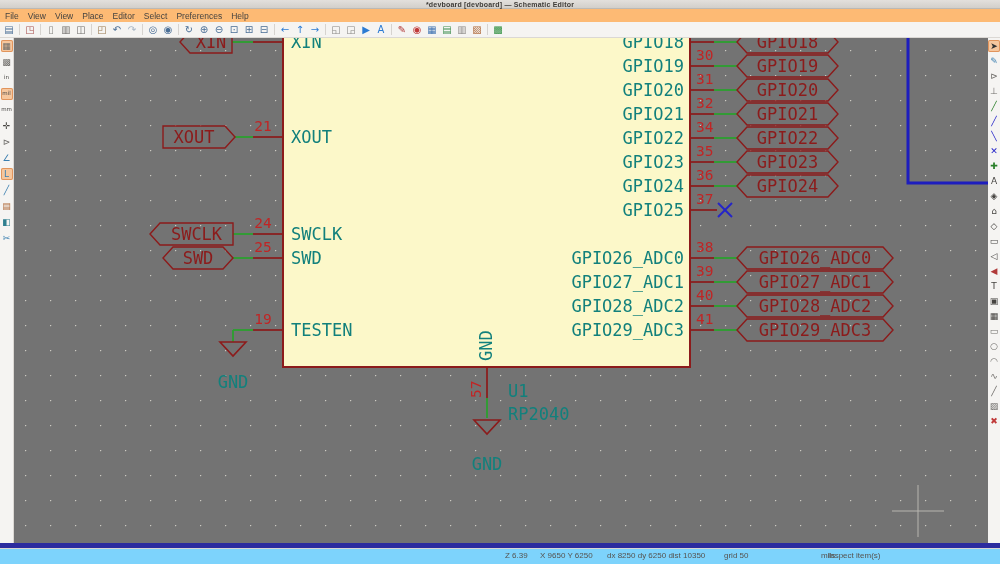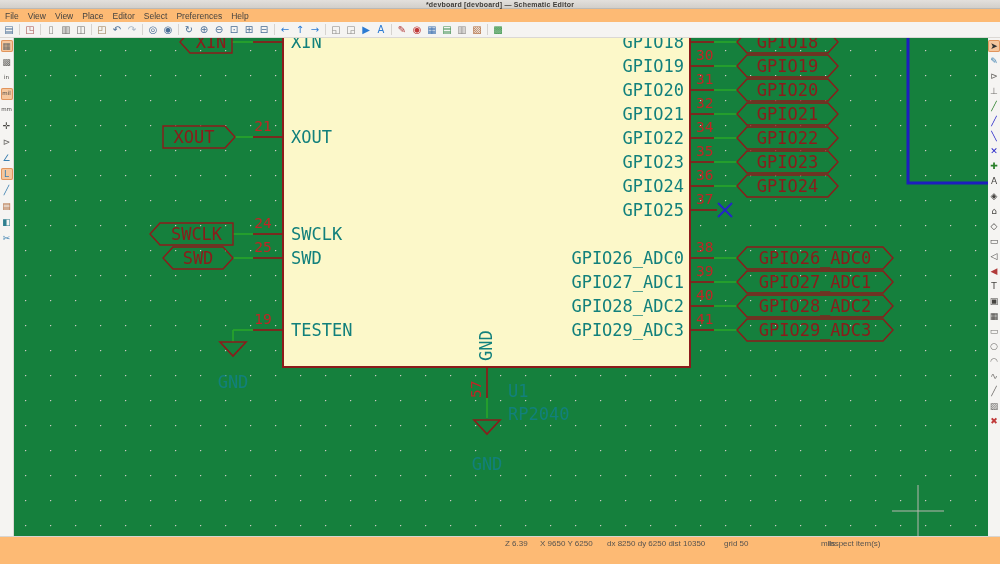--- a/index.html
+++ b/index.html
@@ -26,26 +26,26 @@
   .toolbar-left{position:absolute;top:38px;left:0;bottom:21px;width:14px;background:#f5f4f2;
     border-right:1px solid #dbd8d4;display:flex;flex-direction:column;align-items:center;
     padding-top:2px;gap:4px;font-family:"DejaVu Sans",sans-serif}
   .toolbar-right{position:absolute;top:38px;right:0;bottom:21px;width:13px;background:#f5f4f2;
     border-left:1px solid #dbd8d4;display:flex;flex-direction:column;align-items:center;
     padding-top:2px;gap:3px;font-family:"DejaVu Sans",sans-serif}
   .sico{width:12px;height:12px;display:inline-flex;align-items:center;justify-content:center;
     font-size:9px;border-radius:2px;cursor:default;line-height:1}
   .sel{background:#f6c79e;box-shadow:inset 0 0 0 1px #e1945c}
 
-  .canvas{position:absolute;left:14px;top:38px;width:974px;height:505px;background:#15803d}
+  .canvas{position:absolute;left:14px;top:38px;width:974px;height:505px;background:#737373}
   .canvas svg{display:block}
 
   .hscrollbar{position:absolute;left:0;right:0;top:543px;height:9px;background:#2c2c9f}
 
-  .statusbar{position:absolute;left:0;right:0;bottom:0;height:28px;background:#fdba74;
+  .statusbar{position:absolute;left:0;right:0;bottom:0;height:16px;background:#7dd3fc;
     border-top:1px solid #d8d5d1;font-size:8px;color:#56534f}
   .statusbar span{position:absolute;top:2px;white-space:nowrap}
   .st-zoom{left:505px}.st-pos{left:540px}.st-delta{left:607px}
   .st-grid{left:724px}.st-units{left:821px}.st-hint{left:828px}
 </style>
 </head>
 <body>
 
 <div class="titlebar">
   <span>*devboard [devboard] — Schematic Editor</span>

